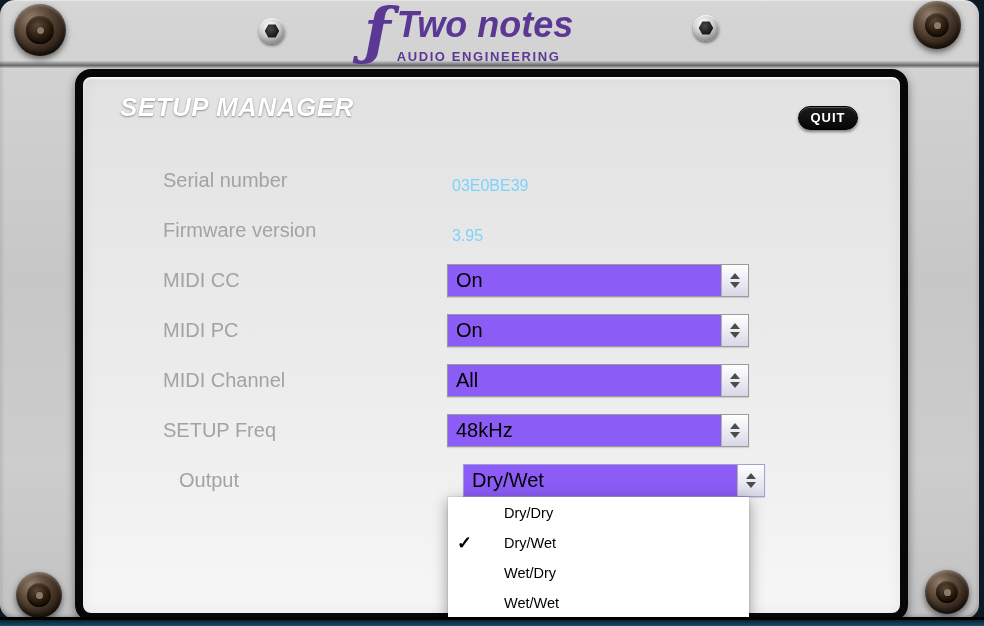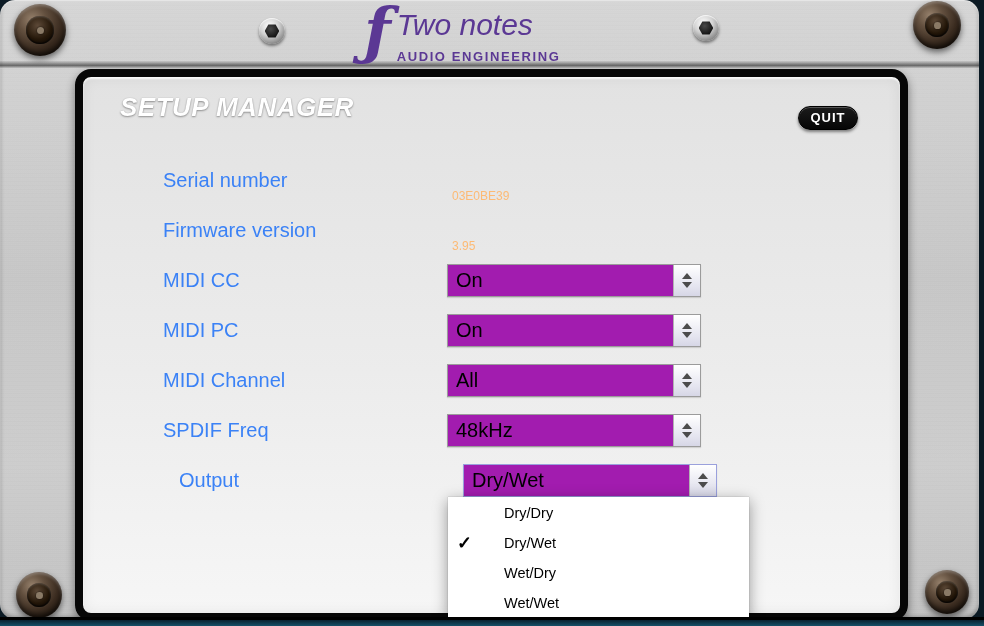--- a/index.html
+++ b/index.html
@@ -19,21 +19,21 @@
   }
   
   .seam{position:absolute;left:0;right:5px;top:61px;height:8px;z-index:2;
     background:linear-gradient(180deg,rgba(0,0,0,.05),rgba(0,0,0,.5) 55%,rgba(255,255,255,.35));}
 
   
   .logo{position:absolute;left:364px;top:0;z-index:3;display:flex;align-items:flex-start;}
   .logo-mark{font-family:"DejaVu Serif",serif;font-style:italic;font-weight:bold;
     font-size:62px;line-height:58px;color:#5b3894;transform:translateY(2px);}
   .logo-text{margin-left:6px;padding-top:10px;color:#5b3894;}
-  .logo-name{font-size:30px;font-weight:normal;line-height:30px;font-style:italic;letter-spacing:0px;}
+  .logo-name{font-size:36px;font-weight:bold;line-height:30px;font-style:italic;letter-spacing:0px;text-align:center;}
   .logo-tag{font-size:13px;font-weight:bold;letter-spacing:1.6px;margin-top:9px;}
 
   
   .screw{position:absolute;border-radius:50%;z-index:2;}
   .screw-big{
     background:radial-gradient(circle at 35% 30%,#96816c 0%,#63503f 28%,#3c2d21 58%,#160e07 88%);
     box-shadow:0 3px 6px rgba(0,0,0,.55), inset 0 2px 3px rgba(255,255,255,.28), inset 0 -3px 5px rgba(0,0,0,.6);
   }
   .screw-big::after{content:"";position:absolute;left:24%;top:24%;width:52%;height:52%;border-radius:50%;
     background:radial-gradient(circle at 42% 35%,#5e4a38,#241709 55%,#0a0502 90%);
@@ -59,25 +59,25 @@
     text-shadow:0 1px 2px rgba(0,0,0,.35), 0 0 1px rgba(0,0,0,.25);}
 
   .quit-btn{position:absolute;left:798px;top:106px;width:60px;height:24px;z-index:4;
     background:linear-gradient(180deg,#1c1c1c,#060606);border:1px solid #000;border-radius:12px;
     color:#fff;font-size:13px;font-weight:bold;letter-spacing:1px;text-align:center;line-height:22px;
     box-shadow:0 2px 3px rgba(0,0,0,.45), inset 0 1px 0 rgba(255,255,255,.25);cursor:pointer;}
 
   
   .row{position:absolute;z-index:4;height:33px;}
   .f-label{position:absolute;left:163px;top:0;height:33px;line-height:33px;
-    font-size:20px;color:#3b82f6;white-space:nowrap;}
-  .f-static{position:absolute;left:452px;top:16px;height:33px;line-height:33px;
-    font-size:12px;color:#fdba74;white-space:nowrap;}
-
-  .combo{position:absolute;left:447px;top:0;width:254px;height:33px;background:#a21caf;
+    font-size:20px;color:#a3a3a3;white-space:nowrap;}
+  .f-static{position:absolute;left:452px;top:5px;height:33px;line-height:33px;
+    font-size:16px;color:#7dd3fc;white-space:nowrap;}
+
+  .combo{position:absolute;left:447px;top:0;width:302px;height:33px;background:#8b5cf6;
     border:1px solid #9b9b9b;cursor:pointer;
     box-shadow:0 1px 1px rgba(0,0,0,.12);}
   .combo.open{border-color:#9aa0dc;}
   .combo-value{position:absolute;left:8px;top:0;height:31px;line-height:31px;font-size:20px;color:#000;}
   .stepper{position:absolute;right:0;top:0;width:27px;height:31px;border-left:1px solid #b3b3b3;
     background:linear-gradient(180deg,#ffffff,#e4e4ef 70%,#d6d6e6);
     display:flex;flex-direction:column;align-items:center;justify-content:center;gap:3px;}
   .tri-up{width:0;height:0;border-left:5px solid transparent;border-right:5px solid transparent;
     border-bottom:6px solid #4c4c4c;}
   .tri-dn{width:0;height:0;border-left:5px solid transparent;border-right:5px solid transparent;
@@ -159,21 +159,21 @@
     <div class="combo">
       <div class="combo-value">All</div>
       <div class="stepper">
         <div class="tri-up"></div>
         <div class="tri-dn"></div>
       </div>
     </div>
   </div>
 
   <div class="row" style="left:0;top:414px;width:908px;">
-    <div class="f-label">SPDIF Freq</div>
+    <div class="f-label">SETUP Freq</div>
     <div class="combo">
       <div class="combo-value">48kHz</div>
       <div class="stepper">
         <div class="tri-up"></div>
         <div class="tri-dn"></div>
       </div>
     </div>
   </div>
 
   <div class="row" style="left:16px;top:464px;width:908px;">

